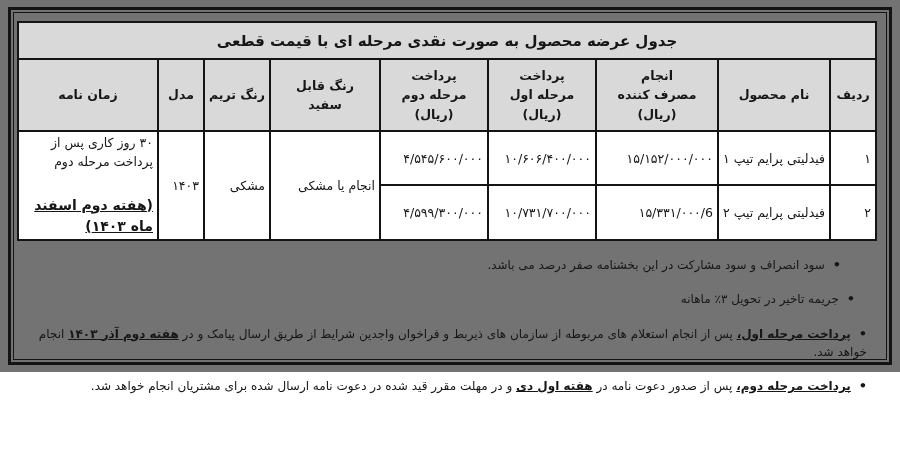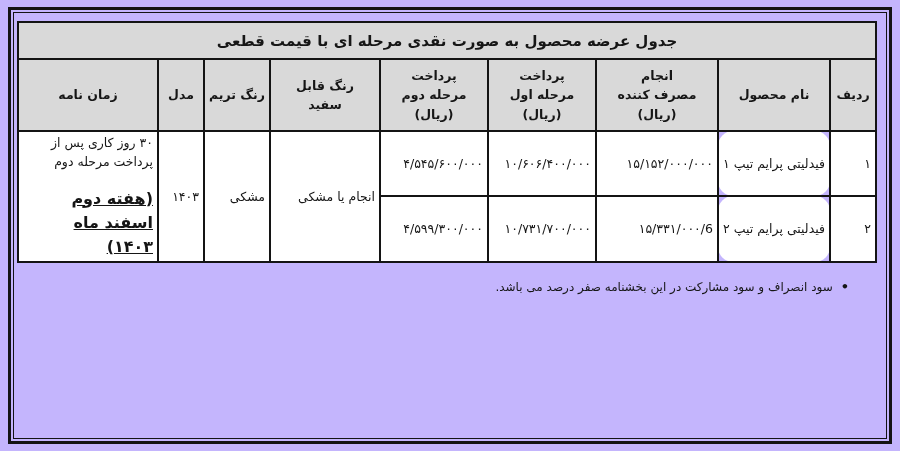--- a/index.html
+++ b/index.html
@@ -1,49 +1,49 @@
 <!DOCTYPE html>
 <html lang="fa" dir="rtl"><head>
 <meta charset="utf-8">
 <style>
   * { margin:0; padding:0; box-sizing:border-box; }
   html,body { width:900px; height:451px; background:#ffffff; }
   body { font-family:"DejaVu Sans", sans-serif; color:#161616; }
 
-  .page { width:900px; height:451px; padding:7px 8px; background:#c4b5fd; }
+  .page { width:900px; height:372px; padding:7px 8px; background:#737373; }
   .frame-outer { width:100%; height:100%; border:3px solid #141414; padding:2px; }
   .frame-inner { width:100%; height:100%; border:1.5px solid #141414; padding:8px 9px 4px; display:flex; flex-direction:column; }
 
   table.price-table { border-collapse:collapse; width:100%; table-layout:fixed; }
   table.price-table td, table.price-table th { border:2px solid #141414; vertical-align:middle; padding:2px 4px; }
 
   tr.title-row td { height:37px; background:#d9d9d9; text-align:center; font-weight:bold; font-size:15px; }
   tr.header-row th { height:72px; background:#d9d9d9; text-align:center; font-weight:bold; font-size:12.5px; line-height:1.55; }
   tr.data-row td { height:47px; font-size:12.5px; background:#fff; }
 
   col.c-rownum   { width:46px; }
   col.c-product  { width:112px; }
   col.c-price    { width:122px; }
   col.c-pay1     { width:108px; }
   col.c-pay2     { width:108px; }
   col.c-color    { width:110px; }
   col.c-trim     { width:66px; }
   col.c-model    { width:46px; }
   col.c-delivery { width:140px; }
 
-  td.cell-product { text-align:right; padding-right:8px;border-radius:15px; }
+  td.cell-product { text-align:right; padding-right:8px; }
   td.cell-number  { font-size:12.5px; letter-spacing:0.5px; }
   td.cell-delivery { font-size:12px; line-height:1.5; padding:4px 2px; }
-  .delivery-note { display:block; margin-top:15px; font-size:16px; font-weight:bold; text-decoration:underline; }
+  .delivery-note { display:block; margin-top:23px; font-size:14px; font-weight:bold; text-decoration:underline; }
 
   .notes { flex:1; padding:14px 10px 0 6px; font-size:12px; line-height:1.5; }
   .note { margin-bottom:15px; }
   .note .bullet { font-weight:bold; margin-left:4px; font-size:13px; }
   .note .em { font-weight:bold; text-decoration:underline; }
-  .note.indent-1 { margin-right:18px; }
+  .note.indent-1 { margin-right:26px; }
   .note.indent-2 { margin-right:12px; }
 </style>
 </head>
 <body>
 
 <div class="page">
   <div class="frame-outer">
     <div class="frame-inner">
 
       <table class="price-table">
@@ -127,20 +127,32 @@
       </tbody>
         </table>
 
       <div class="notes">
 
         <div class="note indent-1">
           <span class="bullet">•</span>
           <span>سود انصراف و سود مشارکت در این بخشنامه صفر درصد می باشد.</span>
         </div>
 
+        <div class="note indent-2">
+          <span class="bullet">•</span>
+          <span>جریمه تاخیر در تحویل ۳٪ ماهانه</span>
+        </div>
 
+        <div class="note">
+          <span class="bullet">•</span>
+          <span class="em">پرداخت مرحله اول،</span><span> پس از انجام استعلام های مربوطه از سازمان های ذیربط و فراخوان واجدین شرایط از طریق ارسال پیامک و در </span><span class="em">هفته دوم آذر ۱۴۰۳</span><span> انجام خواهد شد.</span>
+        </div>
 
+        <div class="note">
+          <span class="bullet">•</span>
+          <span class="em">پرداخت مرحله دوم،</span><span> پس از صدور دعوت نامه در </span><span class="em">هفته اول دی</span><span> و در مهلت مقرر قید شده در دعوت نامه ارسال شده برای مشتریان انجام خواهد شد.</span>
+        </div>
 
 
       </div>
     </div>
   </div>
 </div>
 
 </body></html>

